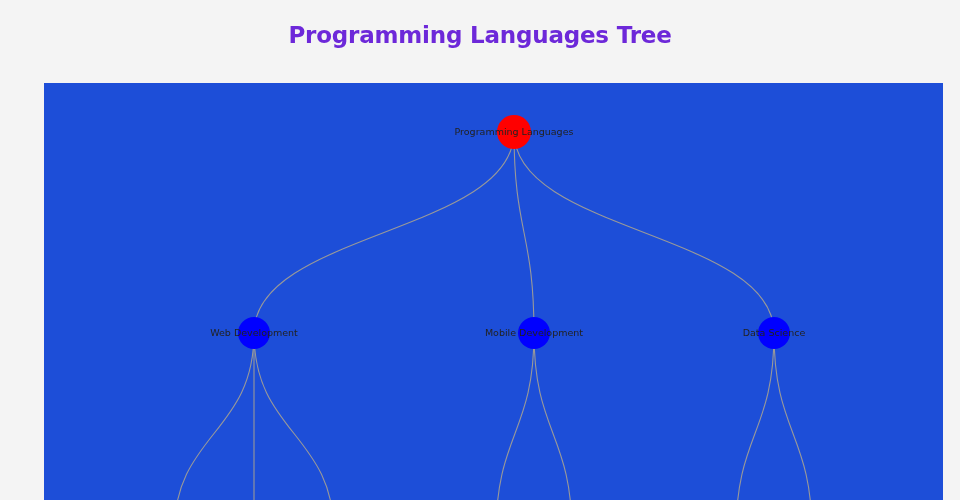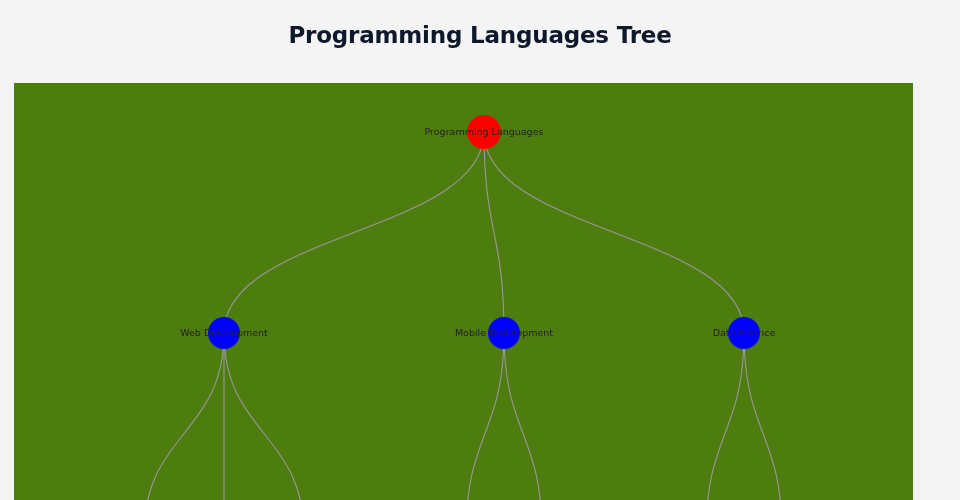--- a/index.html
+++ b/index.html
@@ -30,32 +30,32 @@
     background: #f4f4f4;
   }
   #page-title {
     position: absolute;
     left: 0;
     top: 22px;
     width: 960px;
     text-align: center;
     font-size: 23px;
     font-weight: bold;
-    color: #0f172a;
+    color: #6d28d9;
     letter-spacing: -0.2px;
     white-space: nowrap;
   }
   
   #tree-panel {
     position: absolute;
-    left: 14px;
+    left: 44px;
     top: 83px;
     width: 899px;
     height: 417px;
-    background: #4d7c0f;
+    background: #1d4ed8;
     overflow: hidden;
   }
   #tree-svg {
     position: absolute;
     left: 0;
     top: 0;
     width: 899px;
     height: 417px;
     display: block;
   }

